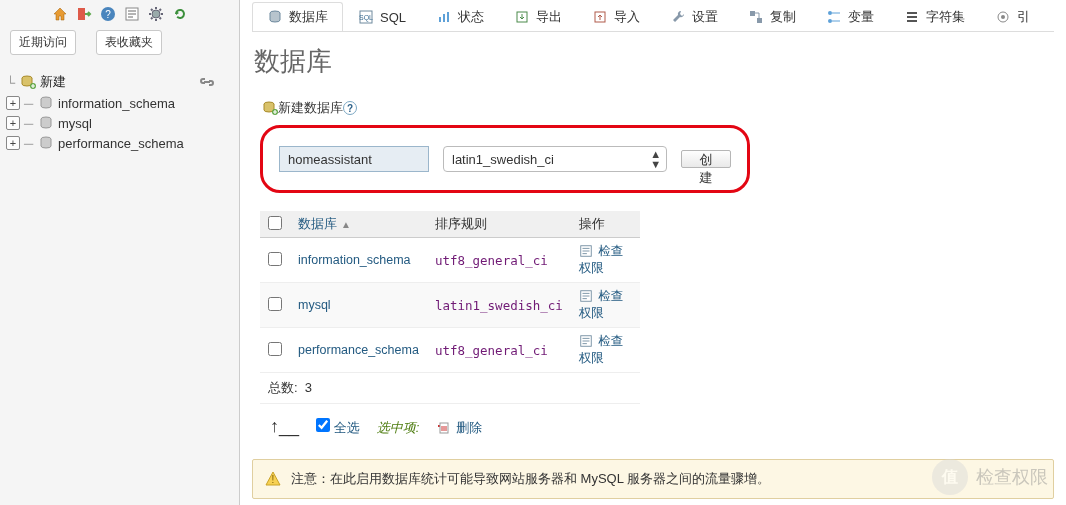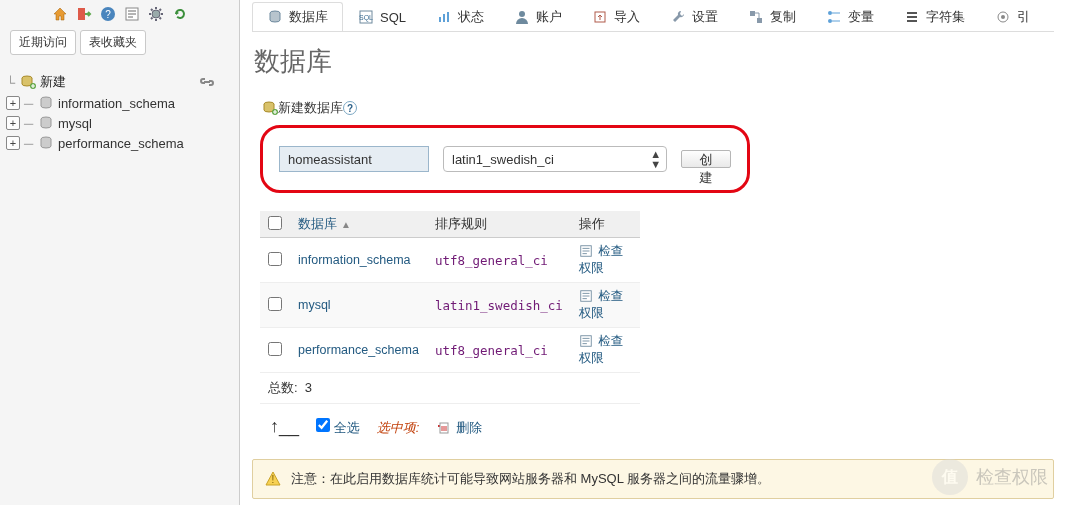--- a/index.html
+++ b/index.html
@@ -3,21 +3,21 @@
 <meta charset="utf-8">
 <style>
   * { box-sizing: border-box; margin: 0; padding: 0; }
   body { font-family: -apple-system, "Helvetica Neue", Arial, sans-serif; font-size: 13px; color: #333; background: #fff; width: 1066px; height: 505px; overflow: hidden; position: relative; }
   a { color: #235a81; text-decoration: none; cursor: pointer; }
 
   .wrap { display: flex; width: 100%; height: 100%; }
   .sidebar { width: 240px; border-right: 1px solid #ccc; background: #f5f5f5; position: relative; }
   .sidebar-icons { display: flex; justify-content: center; gap: 8px; padding: 6px 0 4px; }
   .ico { width: 16px; height: 16px; display: inline-block; }
-  .sidebar-btns { display: flex; gap: 4px; padding: 4px 10px 10px; }
+  .sidebar-btns { display: flex; gap: 20px; padding: 4px 10px 10px; }
   .minibtn { background: #fff; border: 1px solid #c9c9c9; border-radius: 3px; padding: 3px 8px; font-size: 12px; cursor: pointer; color:#333; }
   .server-icon { position: absolute; right: 24px; top: 74px; }
   .tree { padding: 6px 8px 0 6px; }
   .tree-row { display: flex; align-items: center; gap: 4px; padding: 2px 0; cursor: pointer; }
   .tree-new { color: #222; font-size: 13px; }
   .tree-db { color: #333; }
   .plusbox { width: 14px; height: 14px; border: 1px solid #888; display: inline-flex; align-items: center; justify-content: center; font-size: 11px; line-height: 1; color: #444; background: #fdfdfd; border-radius: 2px; }
   .eline { width: 10px; color:#999; font-size:13px; }
   .dbic { width:16px; height:16px; }
   .treeicon-new { width:16px; height:16px; }
@@ -162,24 +162,24 @@
       <div class="tab">
           <span class="ico"><svg viewBox="0 0 16 16">
               <rect x="3" y="8" width="2" height="5" fill="#5ea1d8"></rect>
               <rect x="7" y="5" width="2" height="8" fill="#5ea1d8"></rect>
               <rect x="11" y="3" width="2" height="10" fill="#5ea1d8"></rect>
             </svg></span>
           <span>状态</span>
         </div>
       <div class="tab">
           <span class="ico"><svg viewBox="0 0 16 16">
-              <circle cx="8" cy="5" r="3" fill="#6e8a9e"></circle>
-              <path d="M2 15 a6 6 0 0 1 12 0" fill="#6e8a9e"></path>
-            </svg></span>
-          <span>账户</span>
+              <rect x="3" y="3" width="10" height="10" fill="none" stroke="#4a8a4a"></rect>
+              <path d="M8 5v5m-2-2l2 2 2-2" stroke="#4a8a4a" fill="none"></path>
+            </svg></span>
+          <span>导出</span>
         </div>
       <div class="tab">
           <span class="ico"><svg viewBox="0 0 16 16">
               <rect x="3" y="3" width="10" height="10" fill="none" stroke="#b05a4a"></rect>
               <path d="M8 11V6m-2 2l2-2 2 2" stroke="#b05a4a" fill="none"></path>
             </svg></span>
           <span>导入</span>
         </div>
       <div class="tab">
           <span class="ico"><svg viewBox="0 0 16 16">
@@ -283,21 +283,21 @@
           <td colspan="2"><span>总数:</span>&nbsp;&nbsp;<span>3</span></td>
           <td></td>
             <td></td>
         </tr>
       </tbody>
     </table>
 
     <div class="bulkrow">
       <span class="arrow-up">↑__</span>
       <label><input type="checkbox" class="chk" checked="" style=""> <a>全选</a></label>
-      <i style="font-style:italic;color:#c2410c">选中项:</i>
+      <i style="font-style:italic;color:#4d7c0f">选中项:</i>
       <span style="display:flex;align-items:center;gap:4px">
         <span class="ico"><svg viewBox="0 0 16 16">
               <rect x="2" y="5" width="10" height="2" fill="#c33"></rect>
               <rect x="4" y="3" width="8" height="10" fill="#fff" stroke="#999"></rect>
               <path d="M6 6v5M8 6v5M10 6v5" stroke="#c33"></path>
             </svg></span>
         <a>删除</a>
       </span>
     </div>
 

